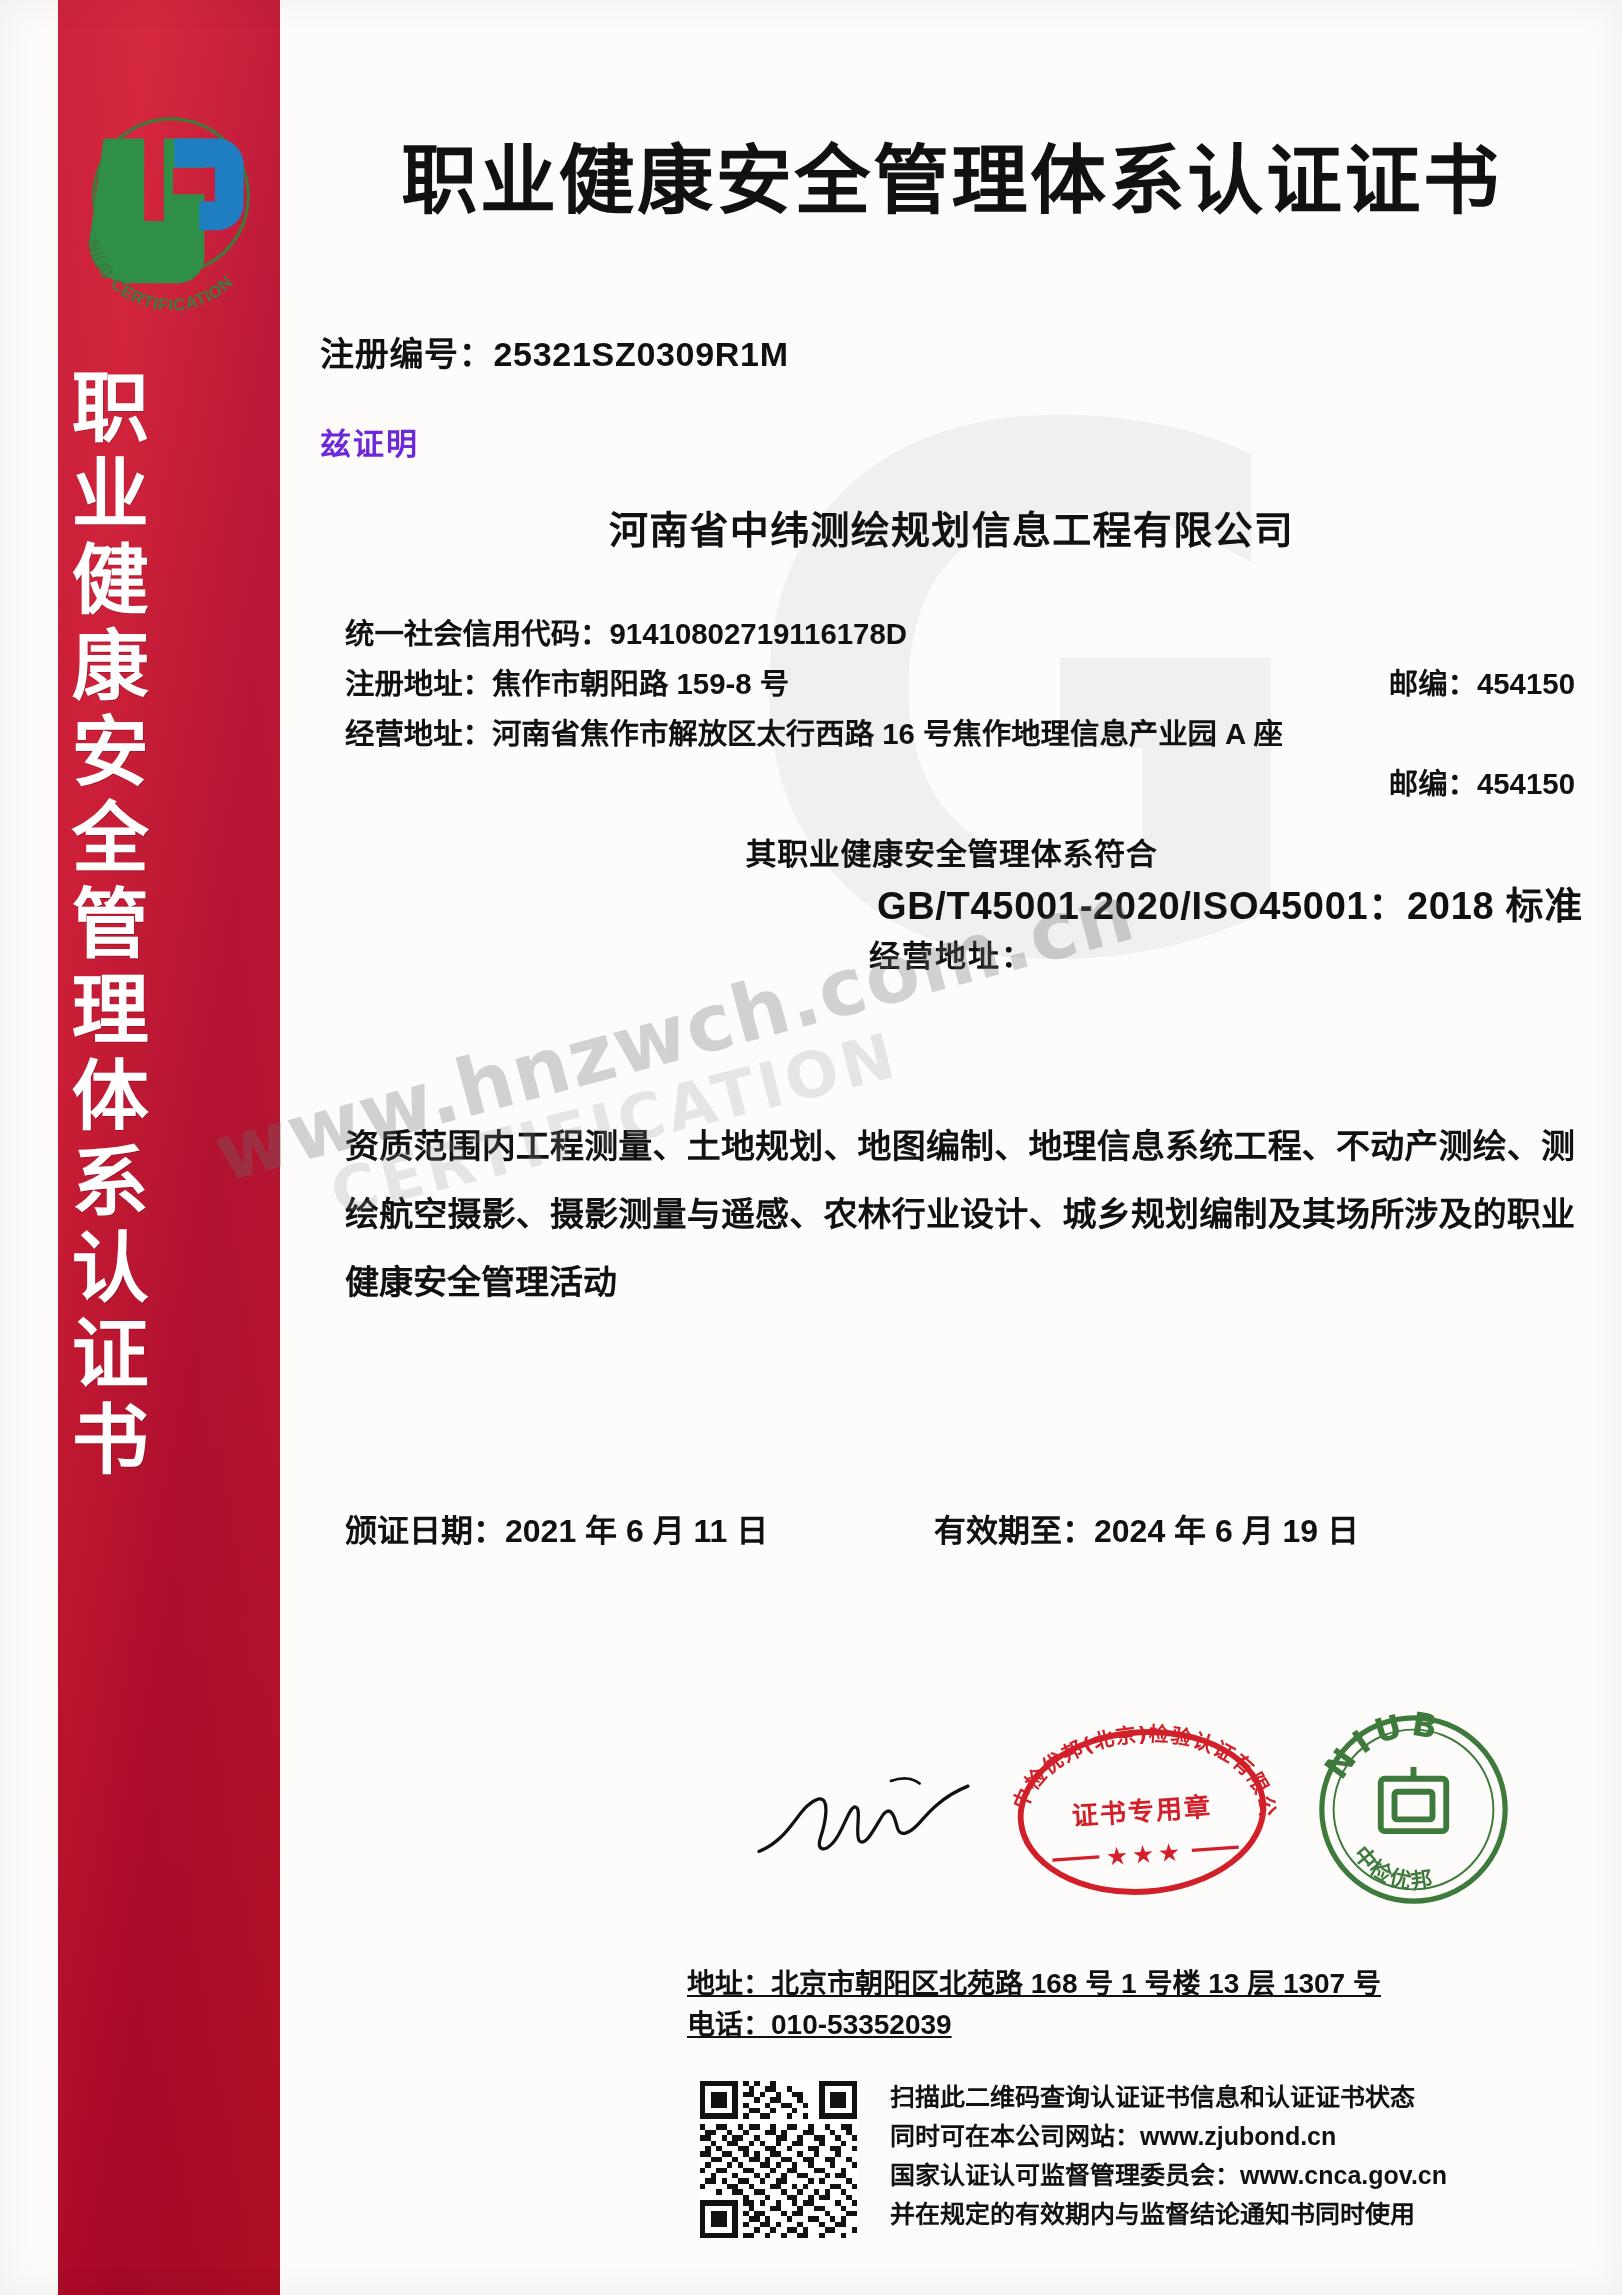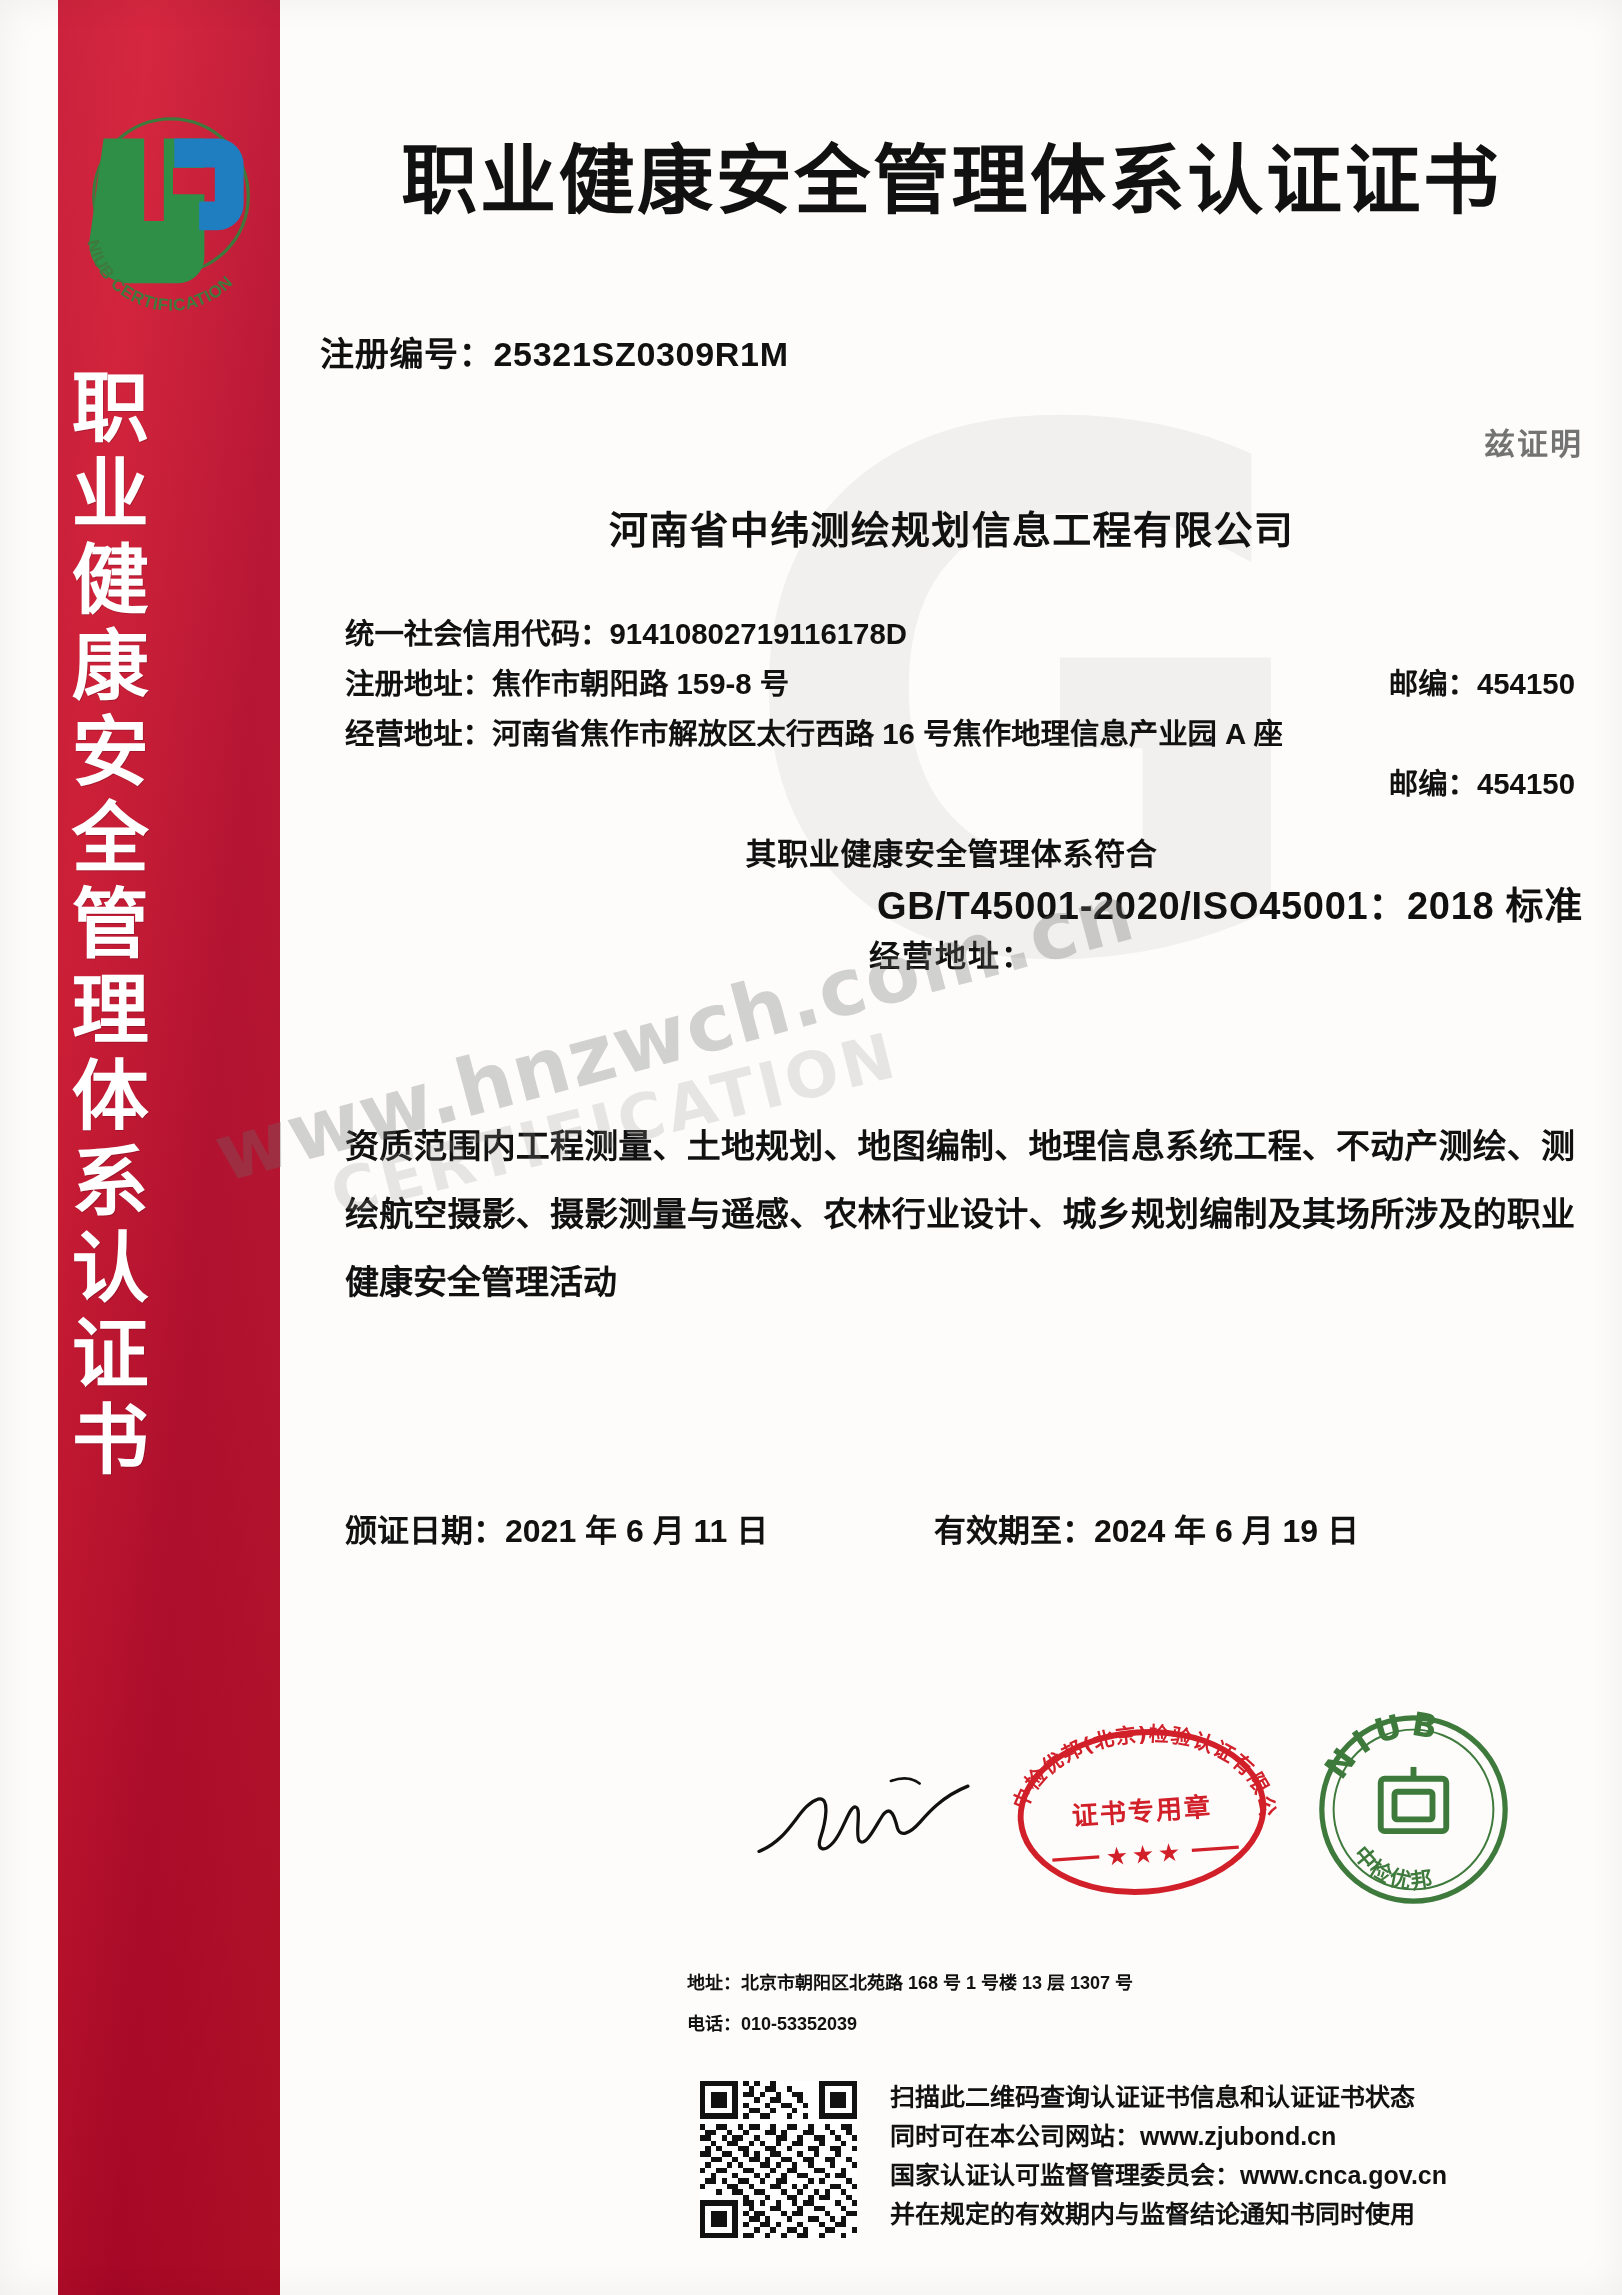--- a/index.html
+++ b/index.html
@@ -101,24 +101,24 @@
     font-size: 34px;
     font-weight: 700;
     color: #111;
     letter-spacing: 0.7px;
   }
   .hereby {
     position: absolute;
     left: 39px;
     top: 419px;
     width: 1263px;
-    text-align: right;
+    text-align: left;
     font-size: 31px;
     font-weight: 700;
-    color: #737373;
+    color: #6d28d9;
     letter-spacing: 2px;
   }
   .company {
     position: absolute;
     left: 39px;
     top: 499px;
     width: 1263px;
     text-align: center;
     font-size: 39px;
     font-weight: 700;
@@ -234,24 +234,25 @@
     width: 203px;
     height: 203px;
   }
 
   
   .footer-addr {
     position: absolute;
     left: 406px;
     top: 1963px;
     width: 916px;
-    font-size: 18px;
+    font-size: 28px;
     line-height: 41px;
     font-weight: 600;
     color: #111;
+    text-decoration: underline;
   }
 
   .qr {
     position: absolute;
     left: 419px;
     top: 2081px;
     width: 157px;
     height: 157px;
   }
   .qr-note {

